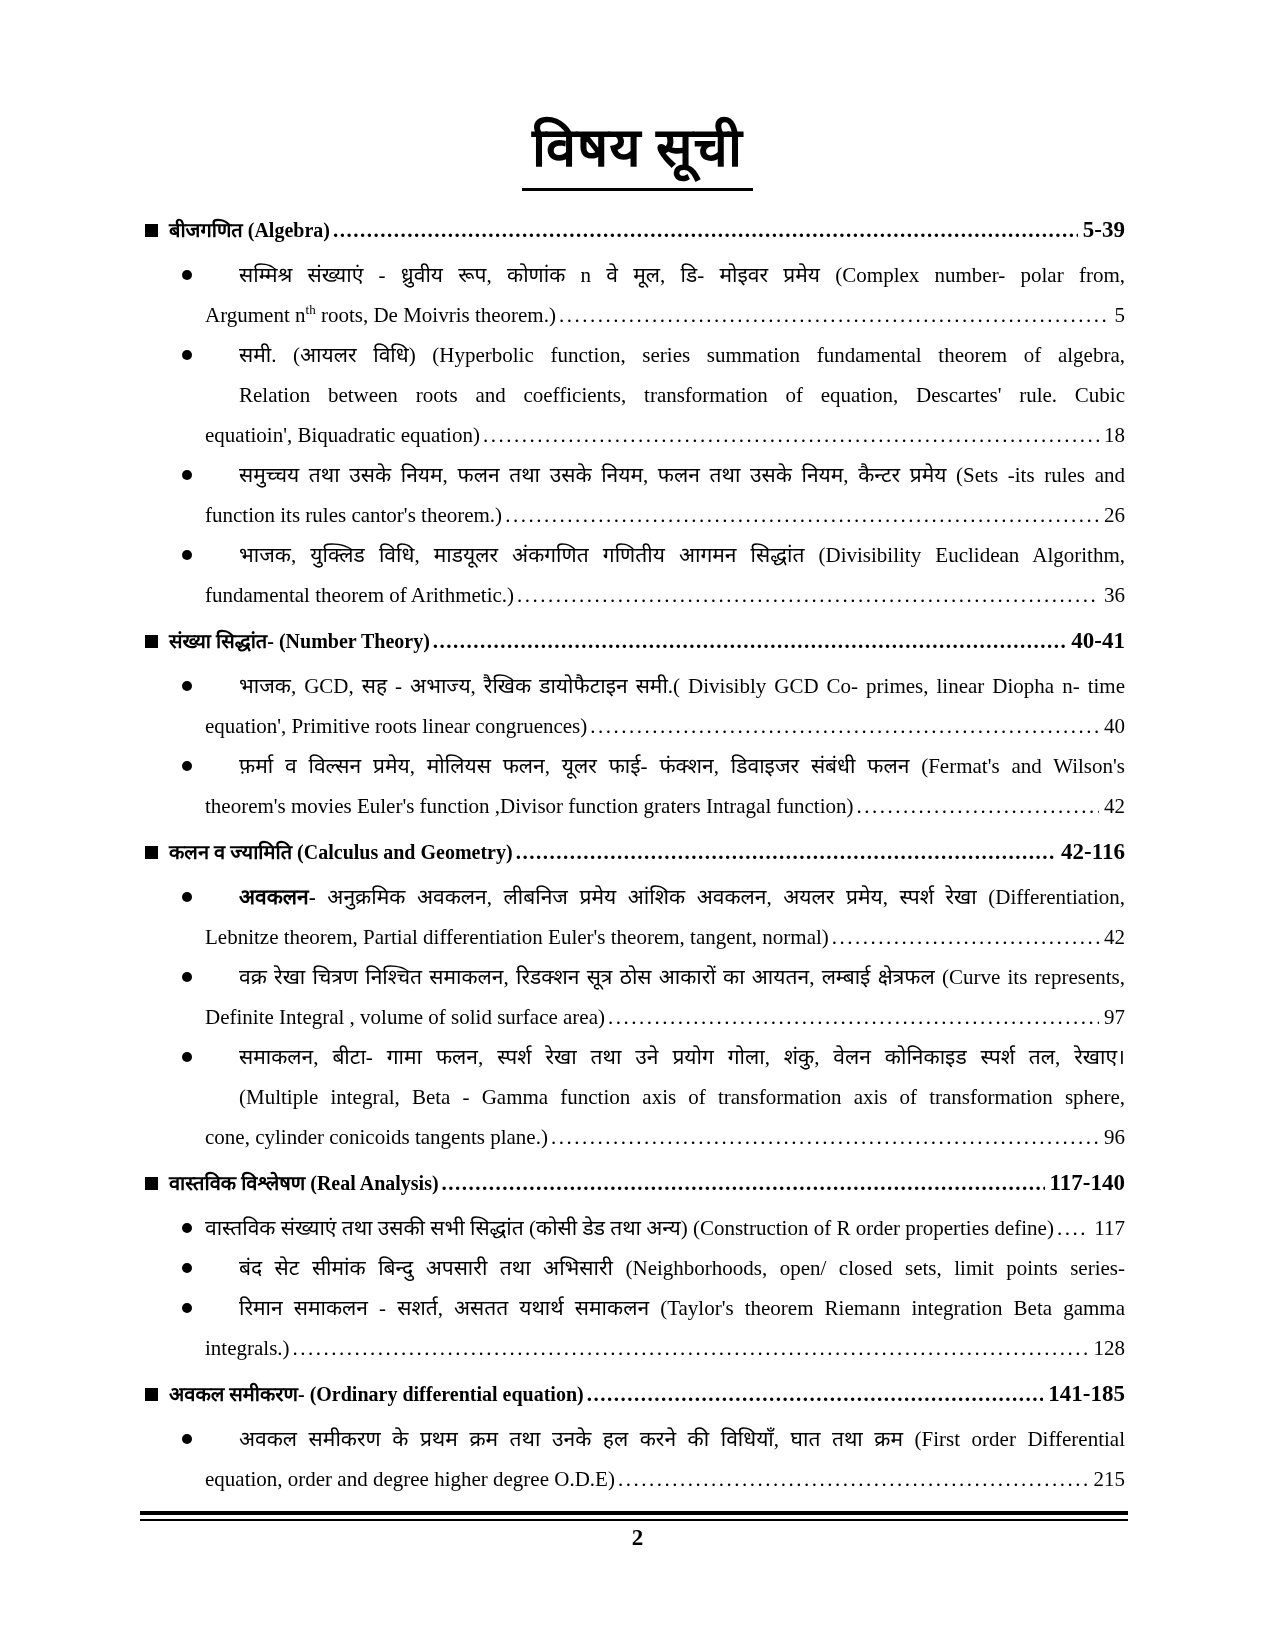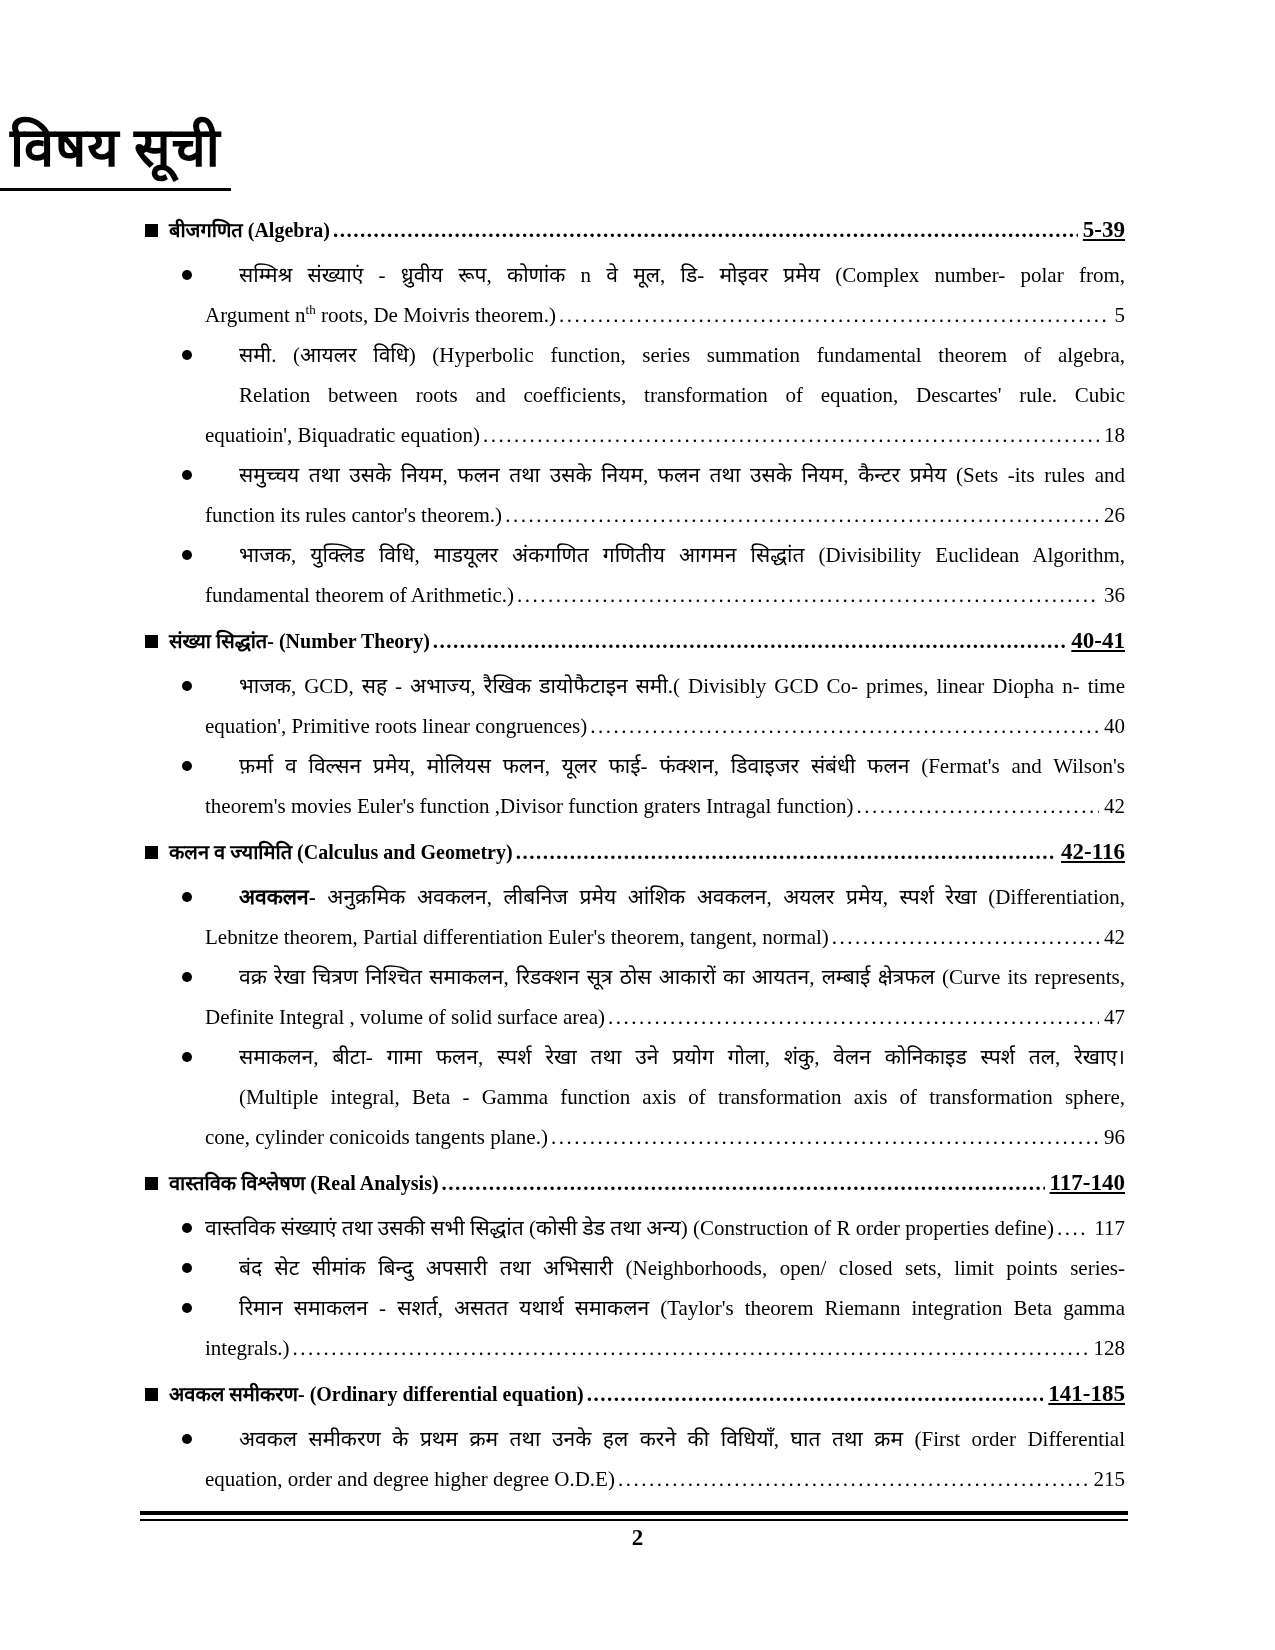--- a/index.html
+++ b/index.html
@@ -2,34 +2,34 @@
 <html lang="hi"><head>
 <meta charset="utf-8">
 <style>
   html,body{margin:0;padding:0;}
   body{
     width:1275px;height:1650px;background:#ffffff;color:#000;
     font-family:"Liberation Serif","DejaVu Serif",serif;
     font-size:21px;
     position:relative;overflow:hidden;
   }
-  .page-title-wrap{text-align:left;margin-top:110px;margin-bottom:16px;}
+  .page-title-wrap{text-align:center;margin-top:110px;margin-bottom:16px;}
   .page-title{
     display:inline-block;font-size:54px;font-weight:bold;line-height:76px;
     border-bottom:3px solid #000;padding:0 10px 2px 10px;letter-spacing:1px;
   }
   .content{margin:0 150px 0 145px;}
   
   .sec{display:flex;align-items:baseline;line-height:46px;margin:3px 0 2px 0;white-space:nowrap;}
   .sq{
     width:13px;height:13px;background:#000;display:inline-block;
     align-self:center;margin-right:11px;flex:0 0 auto;
   }
   .shead{font-weight:bold;font-size:20px;flex:0 0 auto;}
-  .srange{font-weight:bold;font-size:23px;flex:0 0 auto;padding-left:2px;text-decoration:underline;}
+  .srange{font-weight:bold;font-size:23px;flex:0 0 auto;padding-left:2px;}
   
   .dots{flex:1 1 auto;overflow:hidden;white-space:nowrap;min-width:14px;margin:0 3px;letter-spacing:2.5px;}
   .dots::after{content:"......................................................................................................................................................................................................................................................................................";}
   .sec .dots{letter-spacing:1.5px;}
   .sec .dots::after{font-weight:bold;}
   
   .entry{position:relative;padding-left:60px;}
   .bullet{
     position:absolute;left:37px;top:15px;width:10px;height:10px;
     border-radius:50%;background:#000;
@@ -148,21 +148,21 @@
       <span class="pnum">42</span>
     </div>
   </div>
 
   <div class="entry">
     <span class="bullet"></span>
     <div class="line jline">वक्र रेखा चित्रण निश्चित समाकलन, रिडक्शन सूत्र ठोस आकारों का आयतन, लम्बाई क्षेत्रफल (Curve its represents,</div>
     <div class="line lline">
       <span class="ltext">Definite Integral , volume of solid surface area)</span>
       <span class="dots"></span>
-      <span class="pnum">47</span>
+      <span class="pnum">97</span>
     </div>
   </div>
 
   <div class="entry">
     <span class="bullet"></span>
     <div class="line jline">समाकलन, बीटा- गामा फलन, स्पर्श रेखा तथा उने प्रयोग गोला, शंकु, वेलन कोनिकाइड स्पर्श तल, रेखाए।</div>
     <div class="line jline">(Multiple integral, Beta - Gamma function axis of transformation axis of transformation sphere,</div>
     <div class="line lline">
       <span class="ltext">cone, cylinder conicoids tangents plane.)</span>
       <span class="dots"></span>

